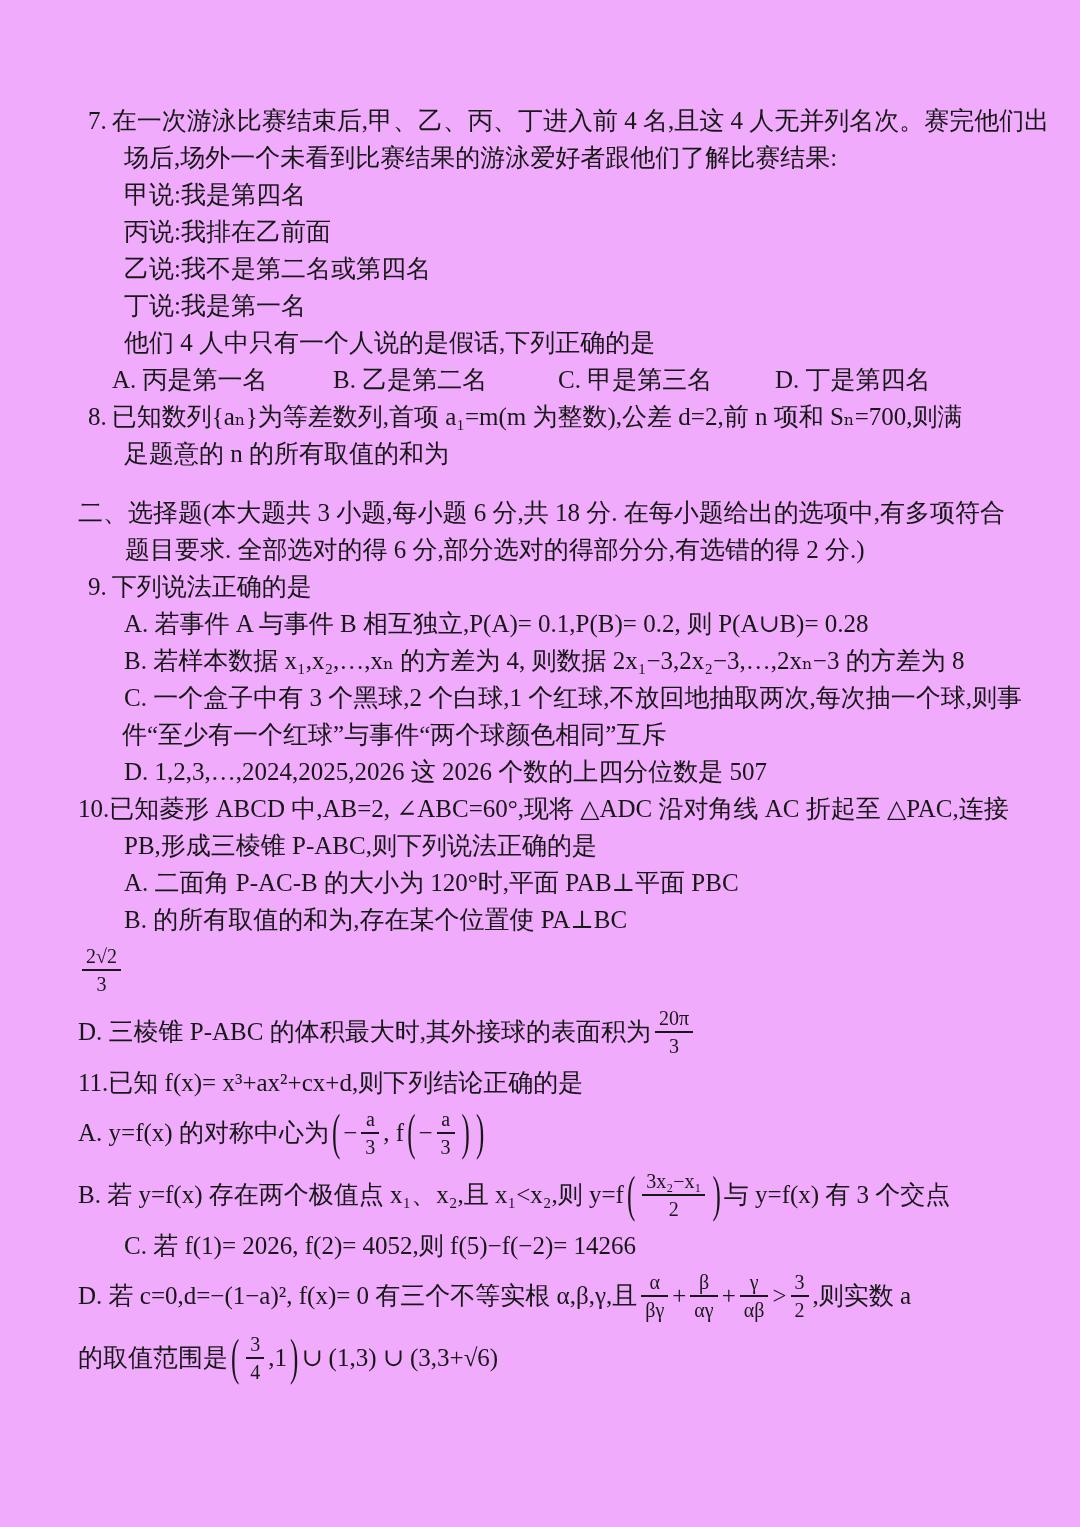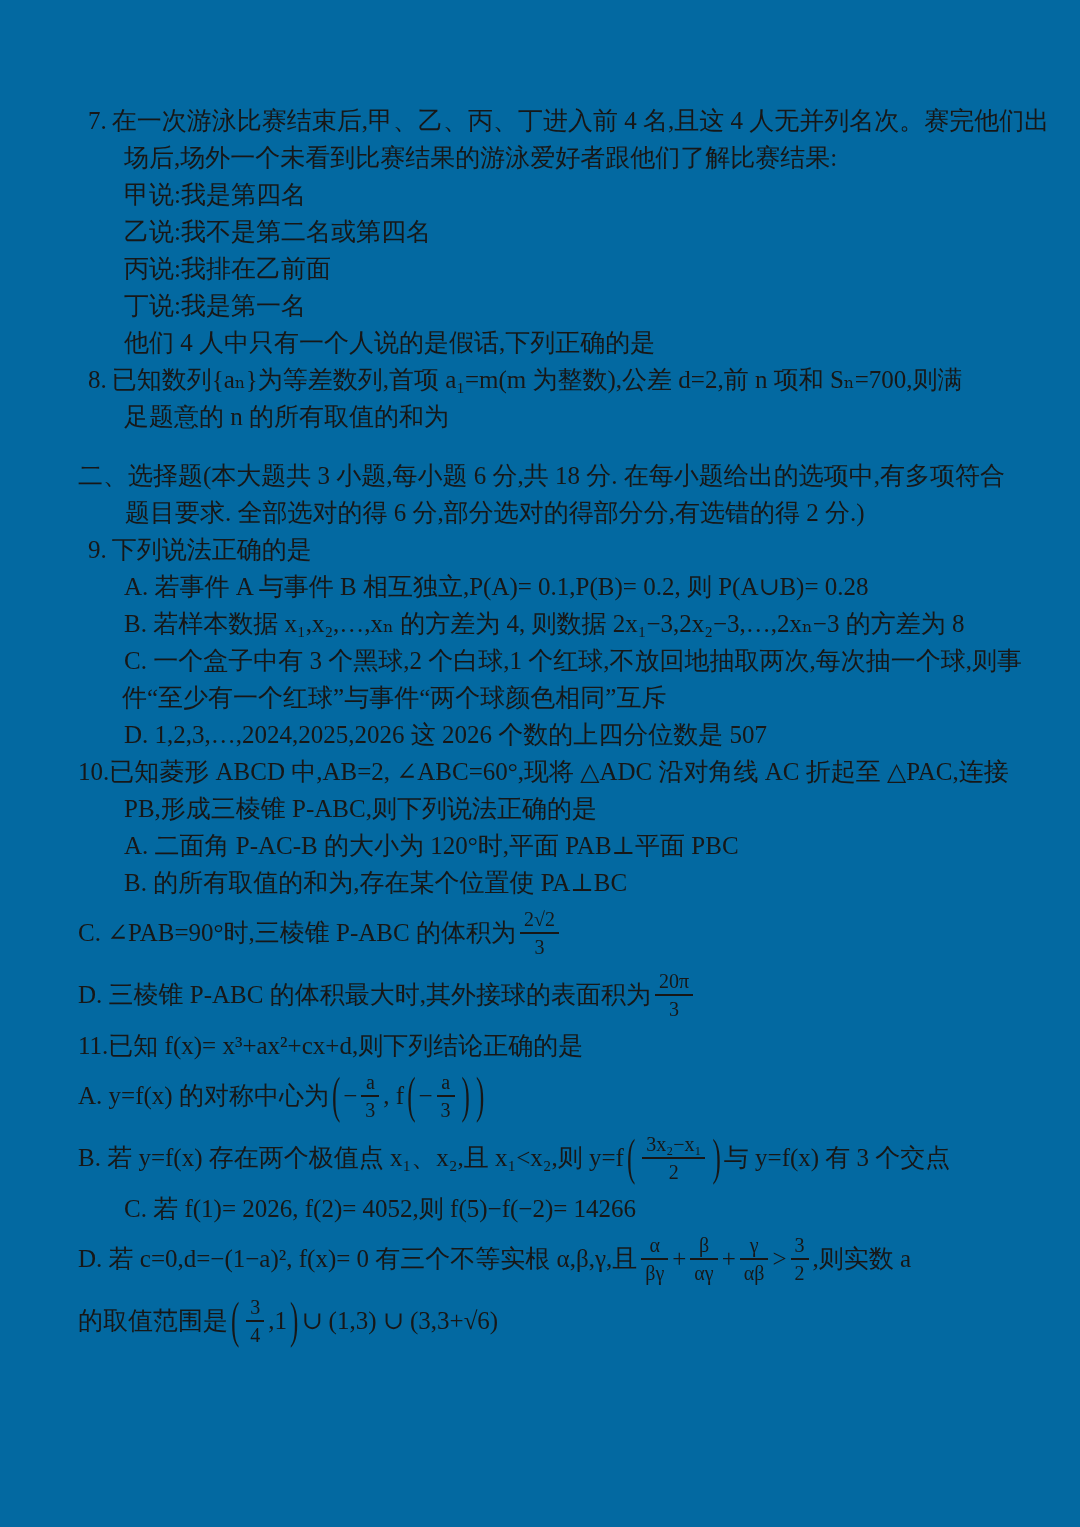--- a/index.html
+++ b/index.html
@@ -1,21 +1,21 @@
 <!DOCTYPE html>
 <html><head>
 <meta charset="utf-8">
 <style>
   * { box-sizing: border-box; }
   html, body { margin: 0; padding: 0; background: #ffffff; }
   .page {
     position: relative;
     width: 1080px;
     height: 1527px;
-    background: #0369a1;
+    background: #f0abfc;
     color: #171717;
     font-family: "Liberation Serif", "DejaVu Serif", "DejaVu Sans", serif;
     font-size: 25px;
     overflow: hidden;
   }
   .content { position: absolute; top: 102px; left: 78px; right: 36px; }
   .line { line-height: 37px; white-space: nowrap; }
   .qline { margin-left: 10px; }
   .qline .qnum { margin-right: 5px; }
   .indent  { margin-left: 46px; }
@@ -43,24 +43,30 @@
 </head>
 <body>
 
 <div class="page">
   <div class="content">
 
     <section>
       <div class="line qline"><span class="qnum">7.</span><span>在一次游泳比赛结束后,甲、乙、丙、丁进入前 4 名,且这 4 人无并列名次。赛完他们出</span></div>
       <div class="line indent">场后,场外一个未看到比赛结果的游泳爱好者跟他们了解比赛结果:</div>
       <div class="line indent">甲说:我是第四名</div>
+      <div class="line indent">丙说:我排在乙前面</div>
       <div class="line indent">乙说:我不是第二名或第四名</div>
-      <div class="line indent">丙说:我排在乙前面</div>
       <div class="line indent">丁说:我是第一名</div>
       <div class="line indent">他们 4 人中只有一个人说的是假话,下列正确的是</div>
+      <div class="optrow">
+        <span class="opt0">A. 丙是第一名</span>
+        <span class="opt1">B. 乙是第二名</span>
+        <span class="opt2">C. 甲是第三名</span>
+        <span>D. 丁是第四名</span>
+      </div>
     </section>
 
     <section>
       <div class="line qline"><span class="qnum">8.</span><span>已知数列{aₙ}为等差数列,首项 a₁=m(m 为整数),公差 d=2,前 n 项和 Sₙ=700,则满</span></div>
       <div class="line indent">足题意的 n 的所有取值的和为</div>
     </section>
 
     <section class="sec-header">
       <div class="line">二、选择题(本大题共 3 小题,每小题 6 分,共 18 分. 在每小题给出的选项中,有多项符合</div>
       <div class="line l2">题目要求. 全部选对的得 6 分,部分选对的得部分分,有选错的得 2 分.)</div>
@@ -74,21 +80,20 @@
       <div class="line indent2">件“至少有一个红球”与事件“两个球颜色相同”互斥</div>
       <div class="line indent">D. 1,2,3,…,2024,2025,2026 这 2026 个数的上四分位数是 507</div>
     </section>
 
     <section>
       <div class="line"><span class="qnum">10.</span><span>已知菱形 ABCD 中,AB=2, ∠ABC=60°,现将 △ADC 沿对角线 AC 折起至 △PAC,连接</span></div>
       <div class="line indent">PB,形成三棱锥 P-ABC,则下列说法正确的是</div>
       <div class="line indent">A. 二面角 P-AC-B 的大小为 120°时,平面 PAB⊥平面 PBC</div>
       <div class="line indent">B. 的所有取值的和为,存在某个位置使 PA⊥BC</div>
       <div class="mathline indent">
-        <span>C. ∠PAB=90°时,三棱锥 P-ABC 的体积为</span>
         <span class="frac">
             <span class="fn">2√2</span>
             <span class="fd">3</span>
           </span>
       </div>
       <div class="mathline indent">
         <span>D. 三棱锥 P-ABC 的体积最大时,其外接球的表面积为</span>
         <span class="frac">
             <span class="fn">20π</span>
             <span class="fd">3</span>

